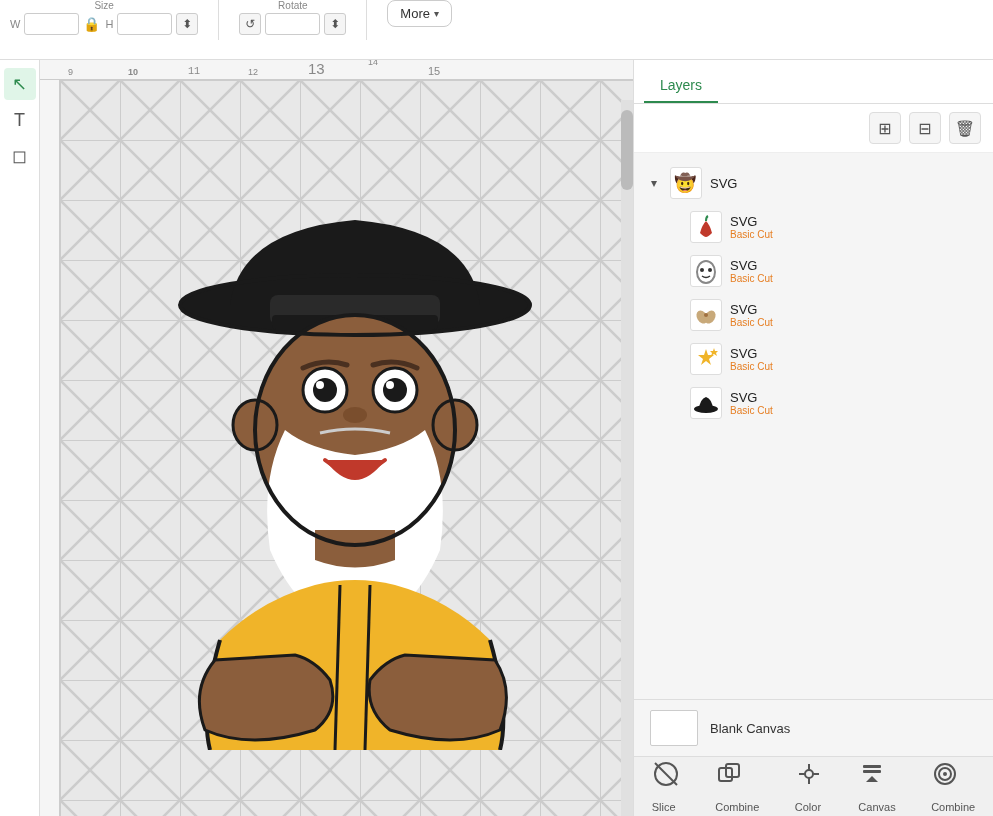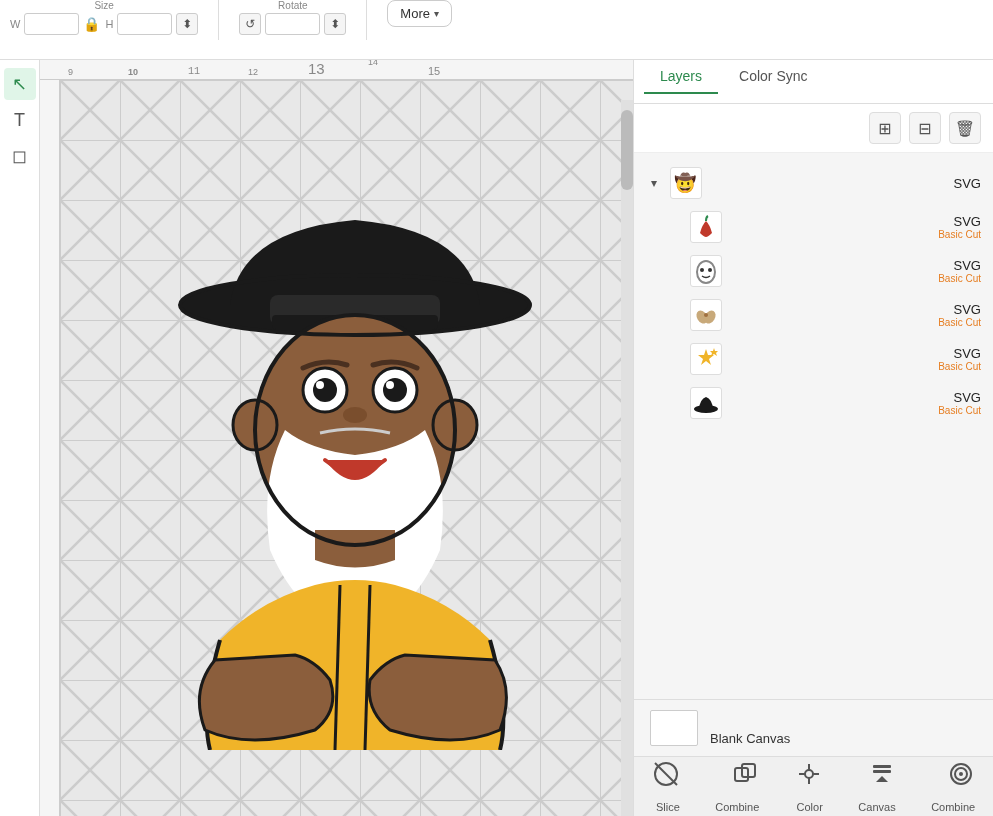--- a/index.html
+++ b/index.html
@@ -174,21 +174,21 @@
       flex-direction: column;
       flex-shrink: 0;
     }
 
     
     .panel-tabs {
       display: flex;
       background: #fff;
       border-bottom: 1px solid #ddd;
       height: 44px;
-      align-items: flex-start;
+      align-items: flex-end;
       padding: 0 10px;
       gap: 5px;
     }
     .panel-tab {
       padding: 8px 16px;
       font-size: 14px;
       cursor: pointer;
       color: #555;
       border-bottom: 2px solid transparent;
       white-space: nowrap;
@@ -260,39 +260,38 @@
       align-items: center;
       justify-content: center;
       font-size: 18px;
       overflow: hidden;
       flex-shrink: 0;
     }
     .layer-info {
       display: flex;
       flex-direction: column;
       flex: 1;
-      align-items: flex-end;
     }
     .layer-name {
       font-size: 13px;
       font-weight: 500;
       color: #222;
     }
     .layer-type {
       font-size: 10px;
       color: #e67e22;
     }
     .layer-sub {
       padding-left: 56px;
     }
 
     
     .blank-canvas-row {
       display: flex;
-      align-items: flex-end;
+      align-items: center;
       padding: 10px 16px;
       gap: 12px;
       border-top: 1px solid #ddd;
       background: #f5f5f5;
     }
     .blank-canvas-thumb {
       width: 48px;
       height: 36px;
       background: #fff;
       border: 1px solid #ccc;
@@ -309,21 +308,21 @@
       background: #f0f0f0;
       border-top: 1px solid #ddd;
       display: flex;
       align-items: center;
       justify-content: space-around;
       flex-shrink: 0;
     }
     .bottom-tool {
       display: flex;
       flex-direction: column;
-      align-items: flex-end;
+      align-items: flex-start;
       gap: 13px;
       cursor: pointer;
       padding: 4px 8px;
     }
     .bottom-tool-icon {
       width: 28px;
       height: 28px;
       display: flex;
       align-items: center;
       justify-content: center;
@@ -485,21 +484,20 @@
       <div class="canvas-scrollbar-v">
         <div class="canvas-scrollbar-thumb"></div>
       </div>
     </div>
   </div>
 
   <div class="right-panel">
 
     <div class="panel-tabs">
       <div class="panel-tab active">Layers</div>
-      <div class="panel-tab">Color Sync</div>
     </div>
 
     <div class="layer-actions">
       <button class="layer-action-btn" title="Duplicate">⊞</button>
       <button class="layer-action-btn" title="Group">⊟</button>
       <button class="layer-action-btn" title="Delete">🗑</button>
     </div>
 
     <div class="layer-list">
 

